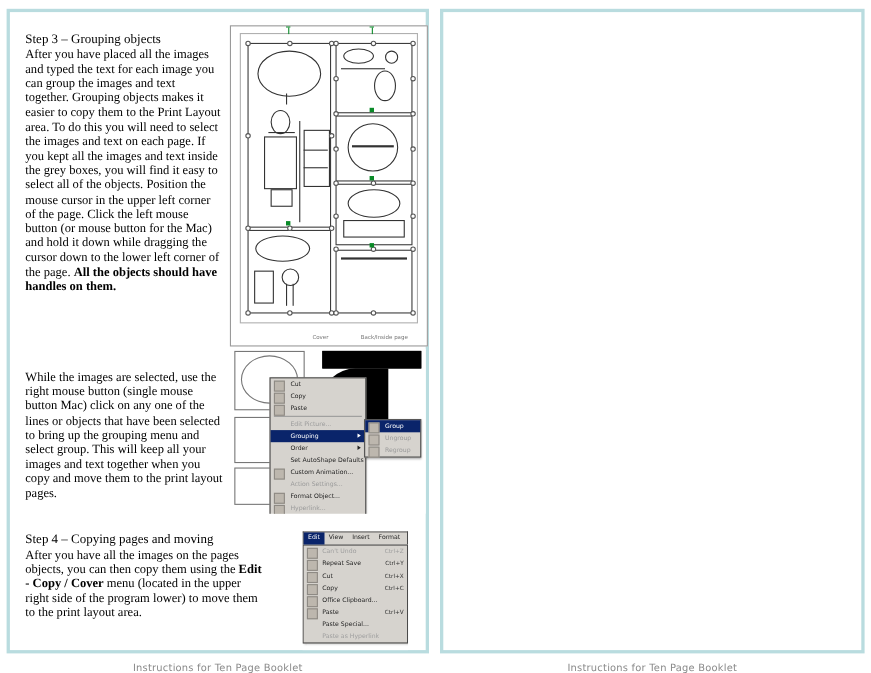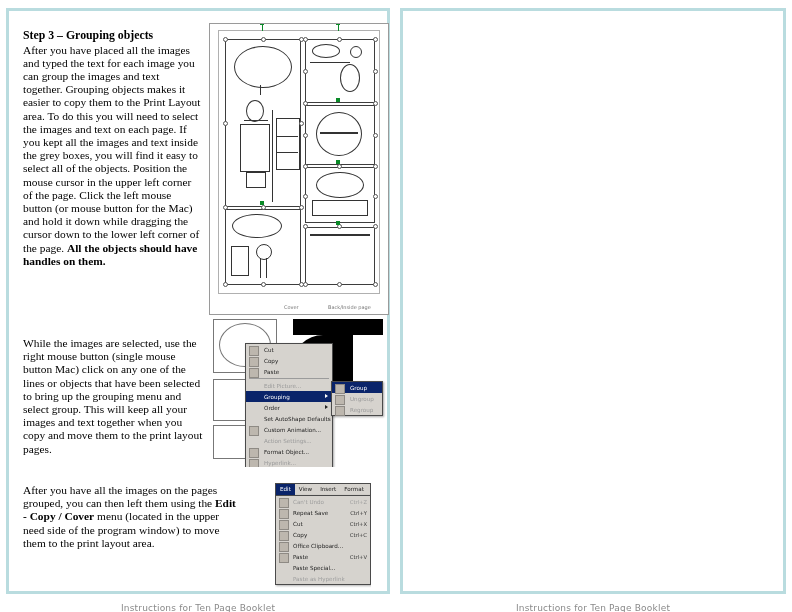--- a/index.html
+++ b/index.html
@@ -25,21 +25,21 @@
   }
 
   
   .body-txt{
     position:absolute;font-family:"Liberation Serif", serif;
     color:#000;font-size:11.4px;line-height:13.2px;text-align:left;
   }
   .body-txt b, .bold{font-weight:bold;}
   h4.step{
     margin:0 0 1px 0;font-family:"Liberation Serif", serif;
-    font-size:11.8px;font-weight:bold;line-height:13.5px;
+    font-size:11.8px;font-weight:normal;line-height:13.5px;
   }
 
   
   #txt-step3{left:14px;top:18px;width:178px;}
   #txt-while{left:14px;top:326px;width:182px;}
   #txt-step4{left:14px;top:473px;width:215px;}
 
   
   .shot{position:absolute;background:#fff;overflow:hidden;}
 
@@ -97,21 +97,22 @@
       <div class="body-txt" id="txt-step3">
         <h4 class="step">Step 3 – Grouping objects</h4>
         <span>After you have placed all the images and typed the text for each image you can group the images and text together. Grouping objects makes it easier to copy them to the Print Layout area. To do this you will need to select the images and text on each page. If you kept all the images and text inside the grey boxes, you will find it easy to select all of the objects. Position the mouse cursor in the upper left corner of the page. Click the left mouse button (or mouse button for the Mac) and hold it down while dragging the cursor down to the lower left corner of the page. </span><b>All the objects should have handles on them.</b>
       </div>
 
       <div class="body-txt" id="txt-while">
         <span>While the images are selected, use the right mouse button (single mouse button Mac) click on any one of the lines or objects that have been selected to bring up the grouping menu and select group. This will keep all your images and text together when you copy and move them to the print layout pages.</span>
       </div>
 
       <div class="body-txt" id="txt-step4">
-        <span>After you have all the images on the pages grouped, you can then left them using the </span><b>Edit - Copy / Cover</b><span> menu (located in the upper need side of the program window) to move them to the print layout area.</span>
+        <h4 class="step">Step 4 – Copying pages and moving</h4>
+        <span>After you have all the images on the pages objects, you can then copy them using the </span><b>Edit - Copy / Cover</b><span> menu (located in the upper right side of the program lower) to move them to the print layout area.</span>
       </div>
 
       <div class="shot" id="shot-booklet">
         <div class="bk-paper">
 
           <div class="bk-panel" style="left:6px;top:8px;width:74px;height:166px;">
             <div class="blob" style="left:8px;top:6px;width:56px;height:40px;"></div>
             <div class="ln" style="left:34px;top:45px;width:1px;height:10px;"></div>
             <div class="blob" style="left:20px;top:60px;width:16px;height:20px;"></div>
             <div class="ln" style="left:18px;top:80px;width:24px;height:1px;"></div>

